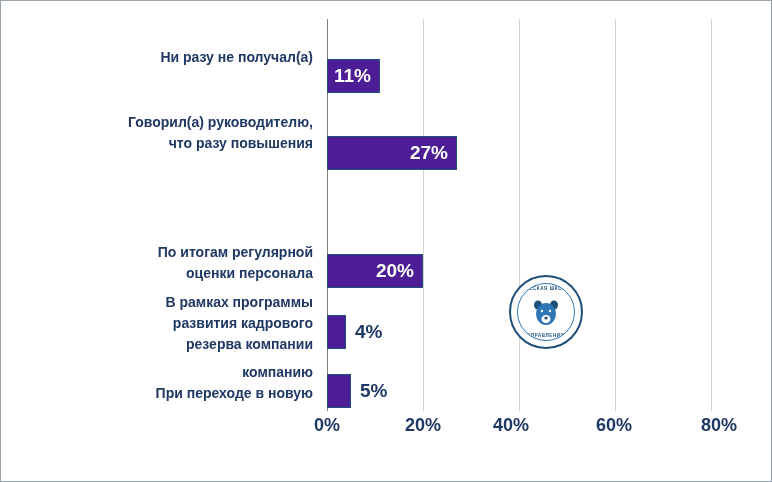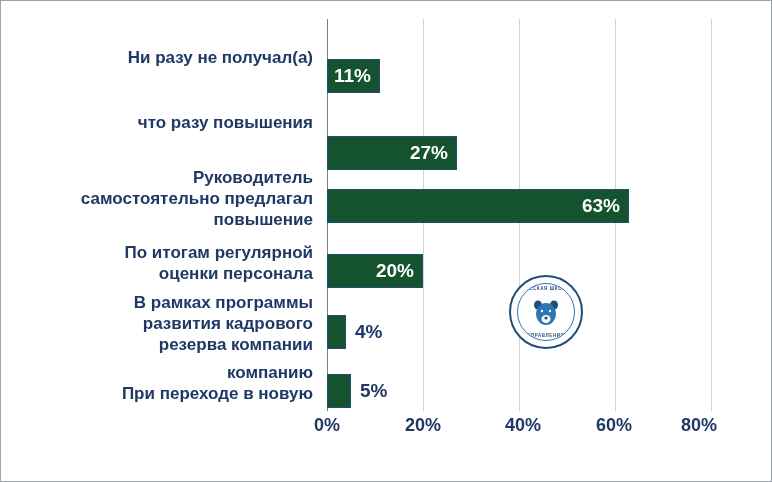--- a/index.html
+++ b/index.html
@@ -51,21 +51,21 @@
   }
   .bar-row {
     position: absolute;
     left: 0;
     right: 0;
     display: flex;
     align-items: center;
   }
   .bar {
     height: 100%;
-    background: #14532d;
+    background: #4c1d95;
     border: 1px solid #1f4e79;
     box-sizing: border-box;
     display: flex;
     align-items: center;
     justify-content: flex-end;
   }
   .bar-label-in {
     color: #ffffff;
     font-size: 19px;
     font-weight: bold;
@@ -77,21 +77,21 @@
     font-size: 19px;
     font-weight: bold;
     padding-left: 9px;
     white-space: nowrap;
   }
   .cat-label {
     position: absolute;
     right: 458px;
     text-align: right;
     color: #1f3864;
-    font-size: 17px;
+    font-size: 14px;
     font-weight: bold;
     line-height: 21px;
     width: 300px;
   }
   .tick-labels {
     position: absolute;
     left: 326px;
     top: 414px;
     width: 386px;
     height: 30px;
@@ -169,25 +169,20 @@
       <div class="bar-row" style="top:40px;height:34px;">
         <div class="bar" style="width:53px;">
           <span class="bar-label-in">11%</span>
         </div>
       </div>
       <div class="bar-row" style="top:105px;height:34px;">
         <div class="bar" style="width:130px;margin-top:23px;">
           <span class="bar-label-in">27%</span>
         </div>
       </div>
-      <div class="bar-row" style="top:170px;height:34px;">
-        <div class="bar" style="width:302px;">
-          <span class="bar-label-in">63%</span>
-        </div>
-      </div>
       <div class="bar-row" style="top:235px;height:34px;">
         <div class="bar" style="width:96px;">
           <span class="bar-label-in">20%</span>
         </div>
       </div>
       <div class="bar-row" style="top:296px;height:34px;">
         <div class="bar" style="width:19px;"></div>
         <span class="bar-label-out">4%</span>
       </div>
       <div class="bar-row" style="top:355px;height:34px;">
@@ -195,51 +190,47 @@
         <span class="bar-label-out">5%</span>
       </div>
     </div>
   </div>
 
   <div class="cat-label" style="top:46px;">
     <div>Ни разу не получал(а)</div>
   </div>
 
   <div class="cat-label" style="top:111px;">
+    <div>Говорил(а) руководителю,</div>
     <div>что разу повышения</div>
   </div>
 
-  <div class="cat-label" style="top:166px;">
-    <div>Руководитель</div>
-    <div>самостоятельно предлагал</div>
-    <div>повышение</div>
-  </div>
 
   <div class="cat-label" style="top:241px;">
     <div>По итогам регулярной</div>
     <div>оценки персонала</div>
   </div>
 
   <div class="cat-label" style="top:291px;">
     <div>В рамках программы</div>
     <div>развития кадрового</div>
     <div>резерва компании</div>
   </div>
 
   <div class="cat-label" style="top:361px;">
     <div>компанию</div>
     <div>При переходе в новую</div>
   </div>
 
   <div class="tick-labels">
     <span class="tick" style="left:0px;">0%</span>
     <span class="tick" style="left:96px;">20%</span>
-    <span class="tick" style="left:196px;">40%</span>
+    <span class="tick" style="left:184px;">40%</span>
     <span class="tick" style="left:287px;">60%</span>
-    <span class="tick" style="left:372px;">80%</span>
+    <span class="tick" style="left:392px;">80%</span>
   </div>
 
   <div class="logo">
     <div class="logo-inner">
       <span class="logo-top-text">РУССКАЯ ШКОЛА</span>
       <svg width="34" height="30" viewBox="0 0 34 30">
         <ellipse cx="9" cy="8" rx="4" ry="4.5" fill="#1f4e79"></ellipse>
         <ellipse cx="25" cy="8" rx="4" ry="4.5" fill="#1f4e79"></ellipse>
         <ellipse cx="17" cy="17" rx="10" ry="11" fill="#2e75b6"></ellipse>
         <ellipse cx="17" cy="22" rx="4.5" ry="4" fill="#ffffff"></ellipse>

